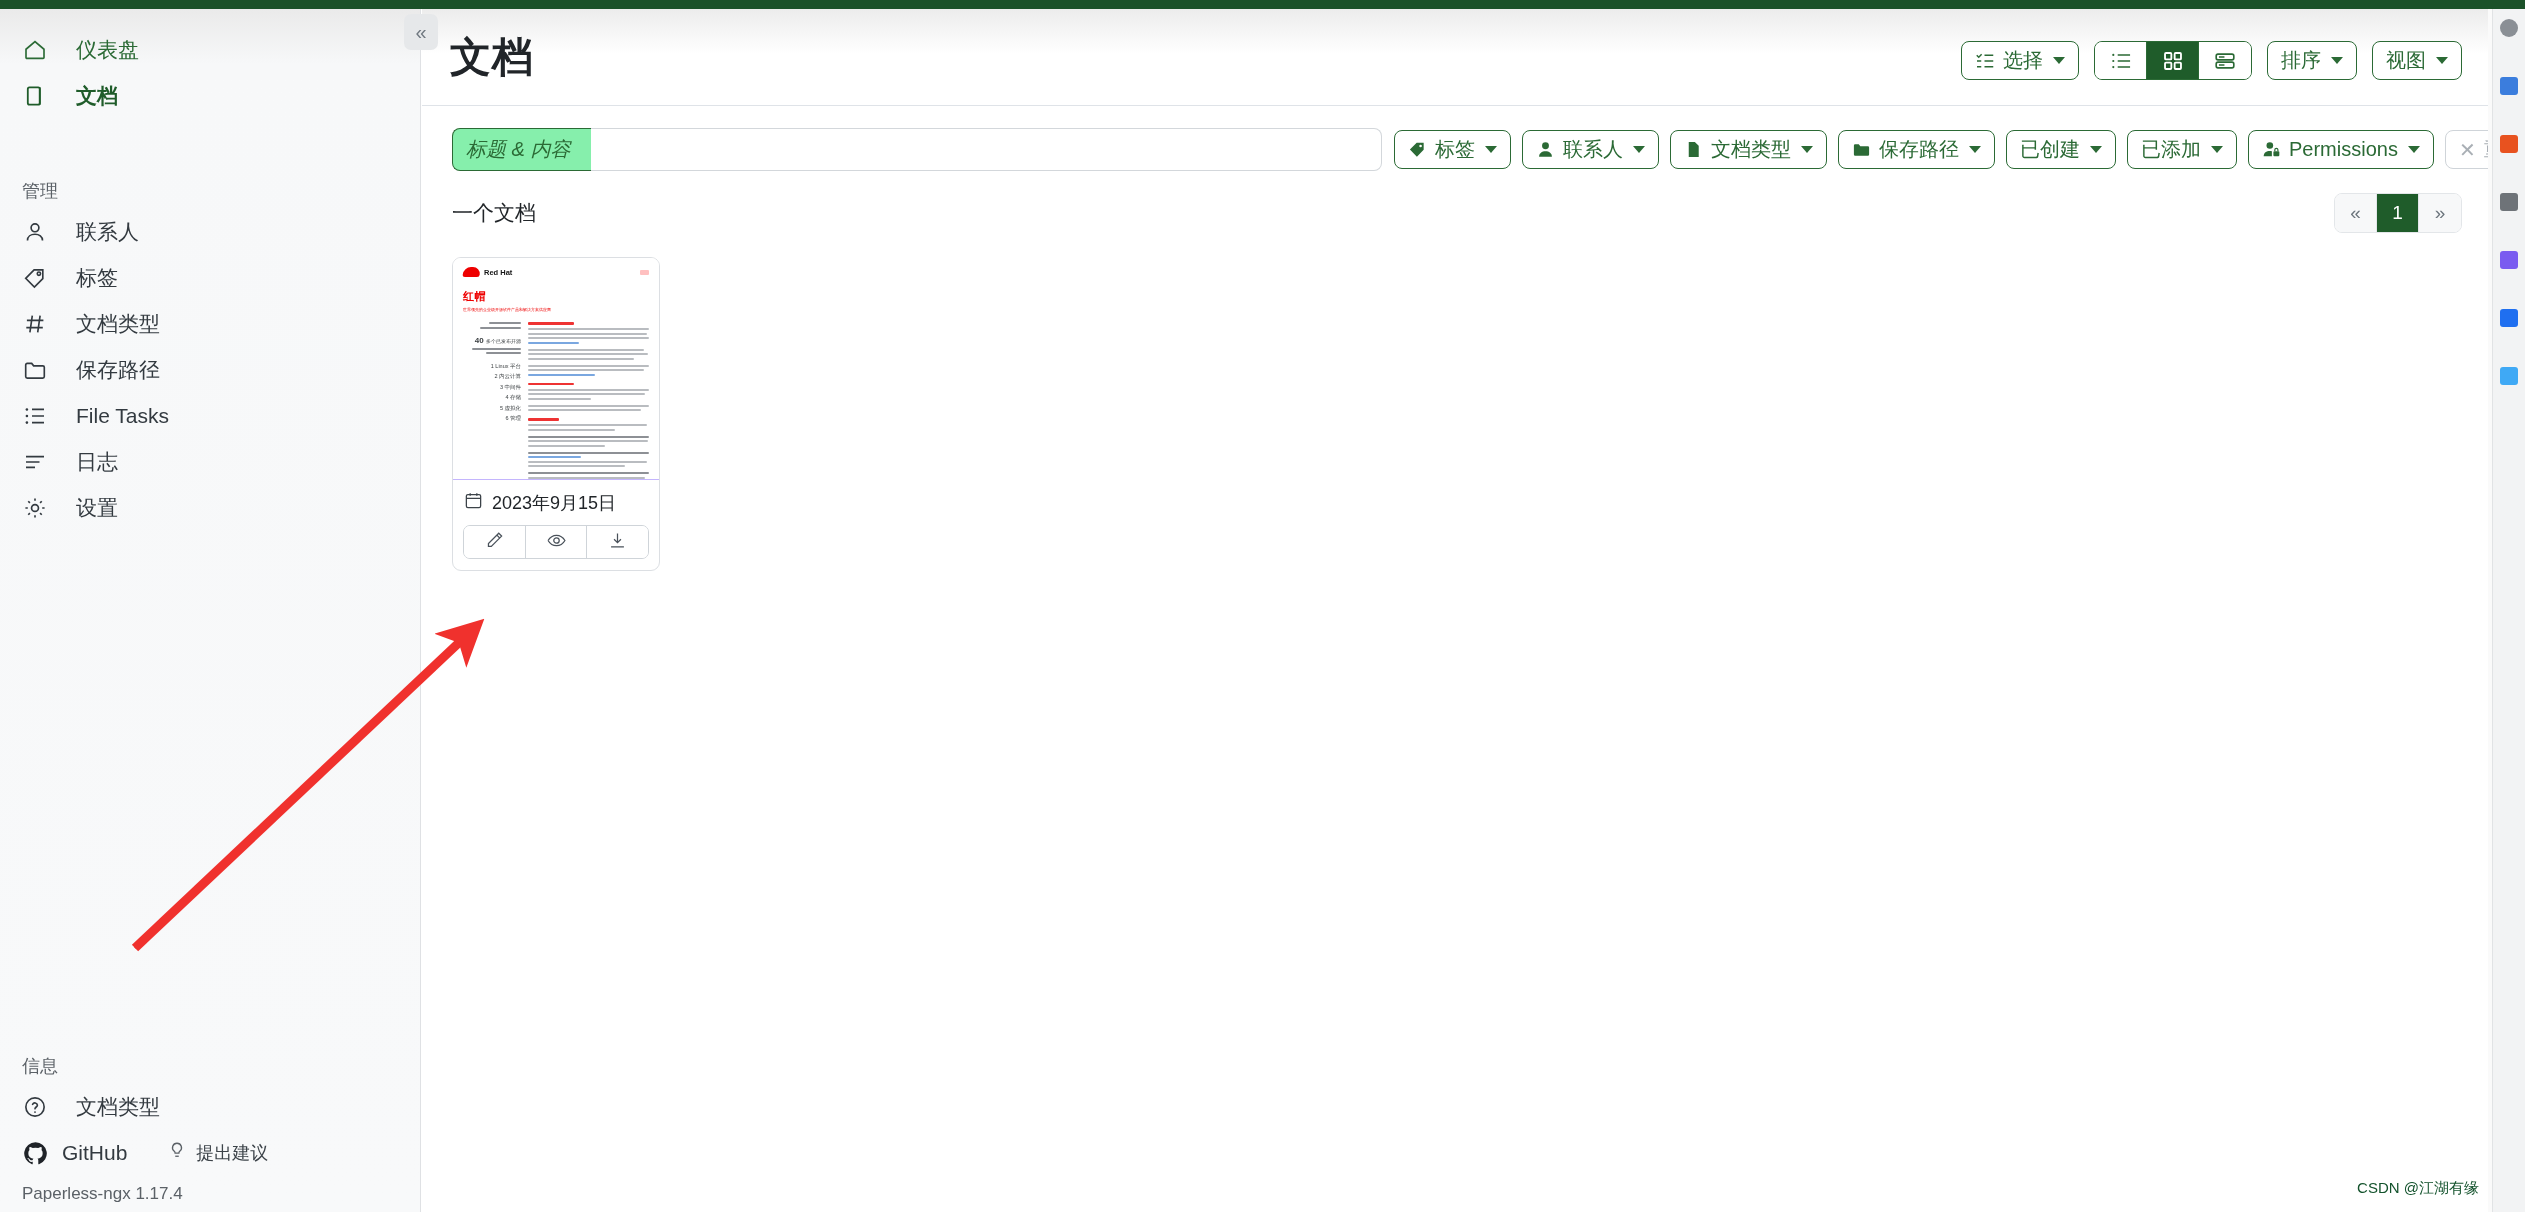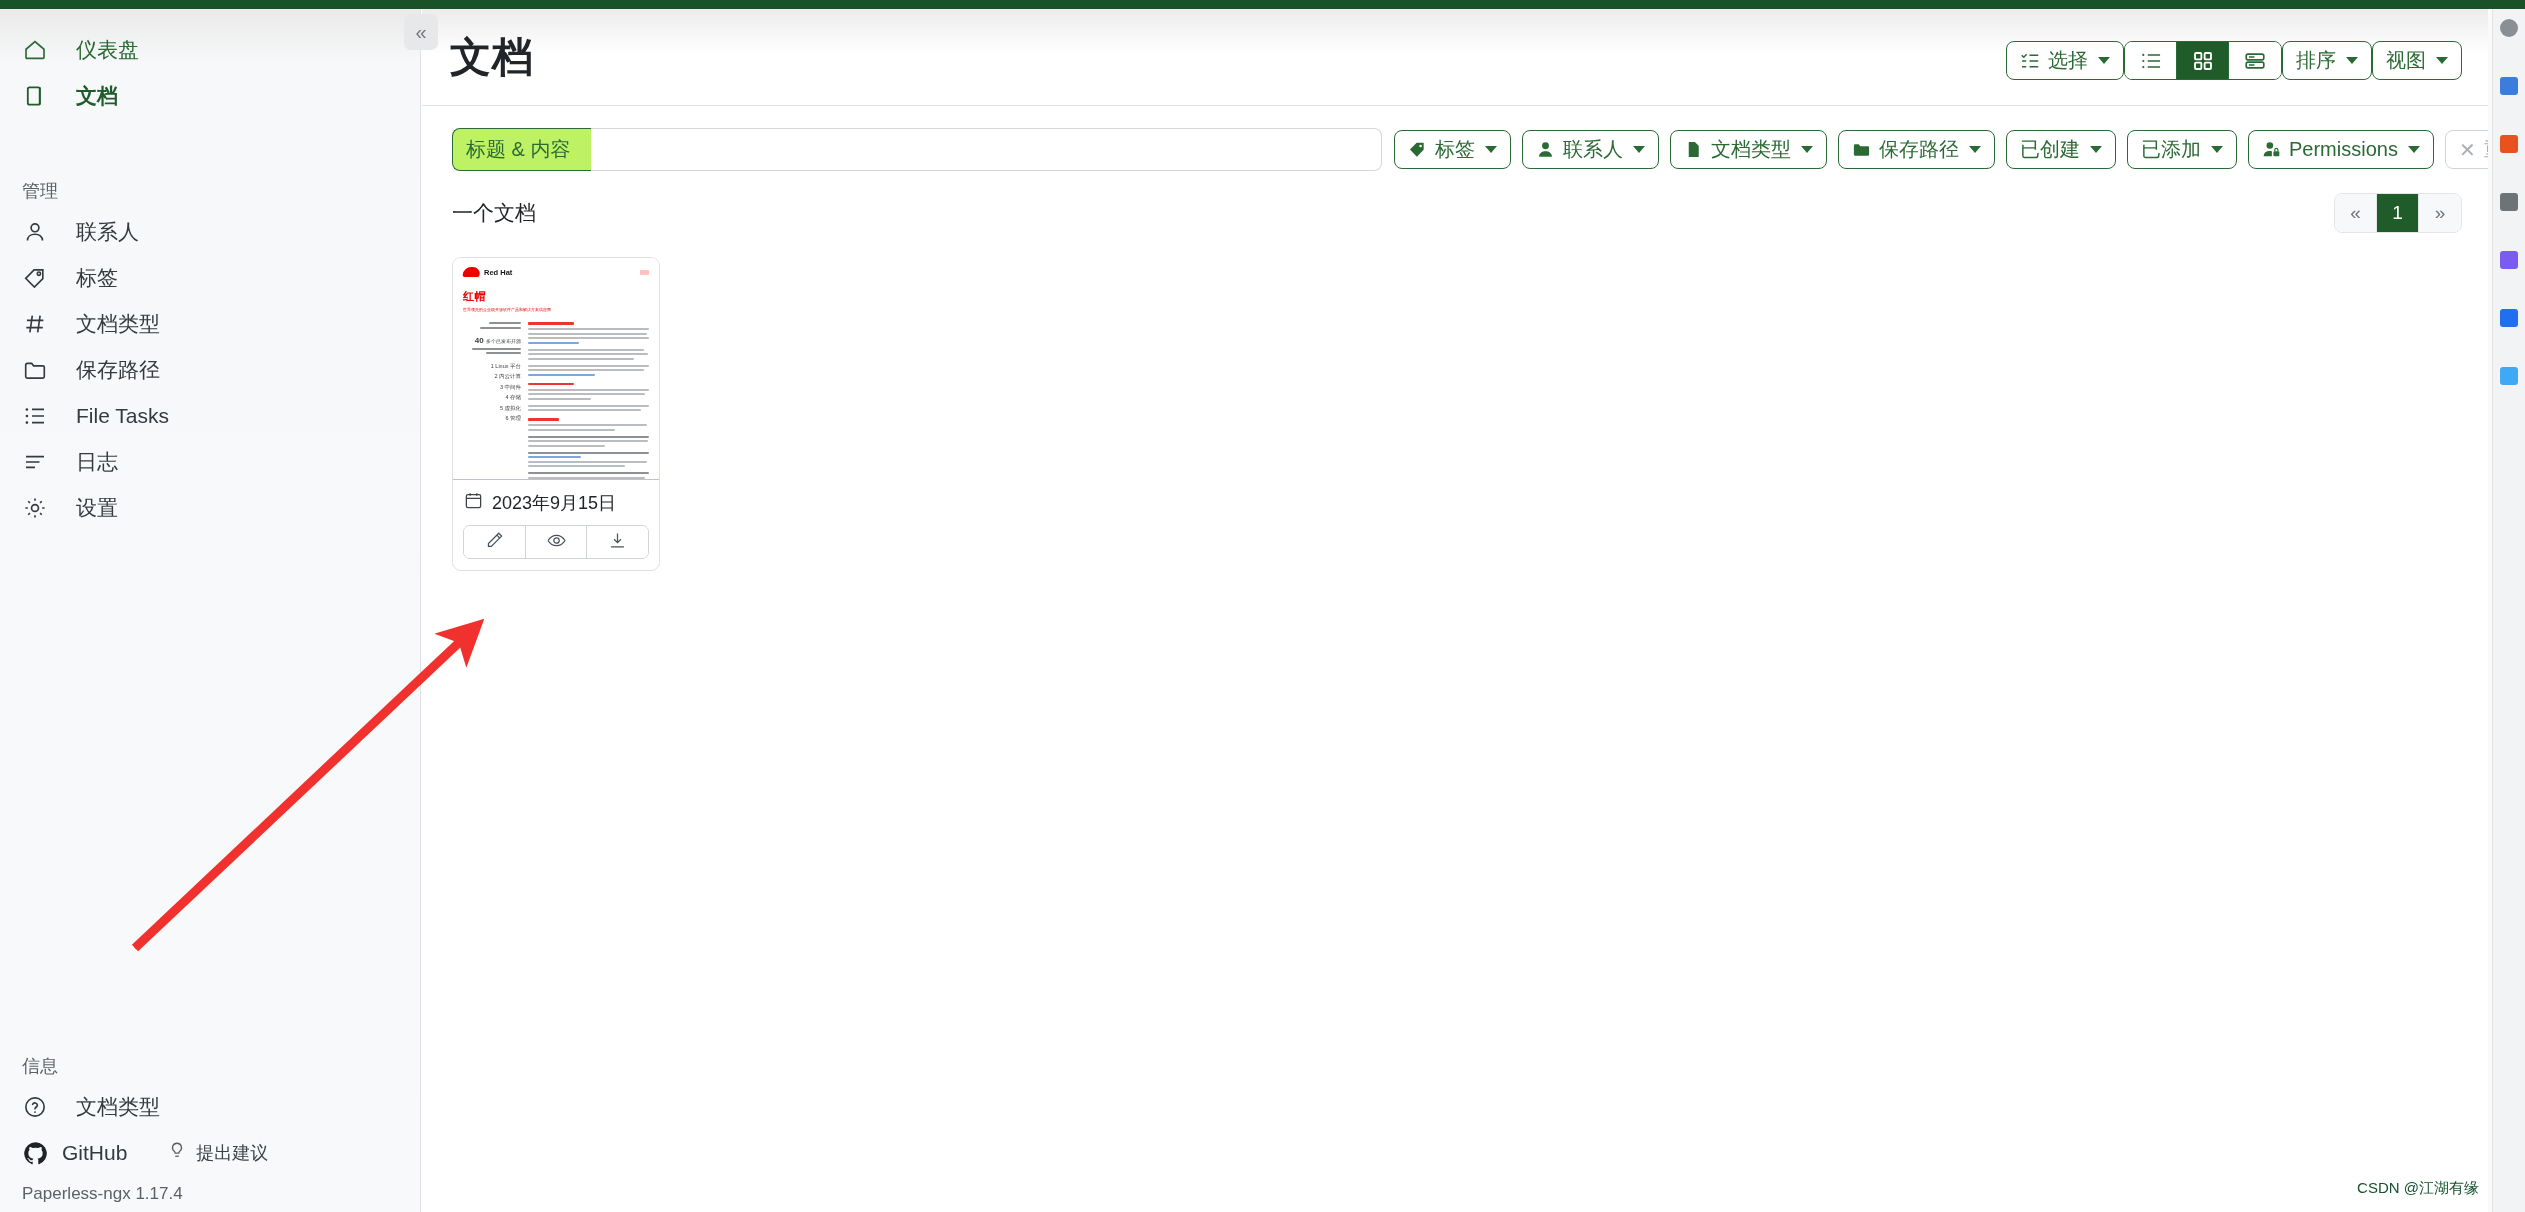--- a/index.html
+++ b/index.html
@@ -101,21 +101,21 @@
     display: flex; align-items: center;
   }
   #page-title {
     margin-left: 28px;
     font-size: 41px;
     color: #212529;
     letter-spacing: 1px;
   }
   #head-actions {
     position: absolute; right: 30px; top: 32px;
-    display: flex; align-items: center; gap: 0;
+    display: flex; align-items: center; gap: 15px;
   }
 
   .btn {
     border: 1px solid #2b6a35;
     color: #2b6a35;
     background: #ffffff;
     border-radius: 8px;
     font-size: 20px;
     height: 39px;
     padding: 0 13px;
@@ -172,23 +172,24 @@
     height: 43px;
   }
   #filter-kind {
     border: 1px solid #2b6a35;
     border-right: none;
     border-radius: 8px 0 0 8px;
     color: #2b6a35;
     font-size: 20px;
     display: flex; align-items: center; gap: 8px;
     padding: 0 13px;
-    background: #bef264;
+    background: #86efac;
     cursor: pointer;
     white-space: nowrap;
+    font-style: italic;
   }
   #filter-input {
     flex: 1;
     border: 1px solid #d3d7db;
     border-left: none;
     border-radius: 0 8px 8px 0;
     outline: none;
     font-size: 20px;
     padding: 0 12px;
     color: #212529;

